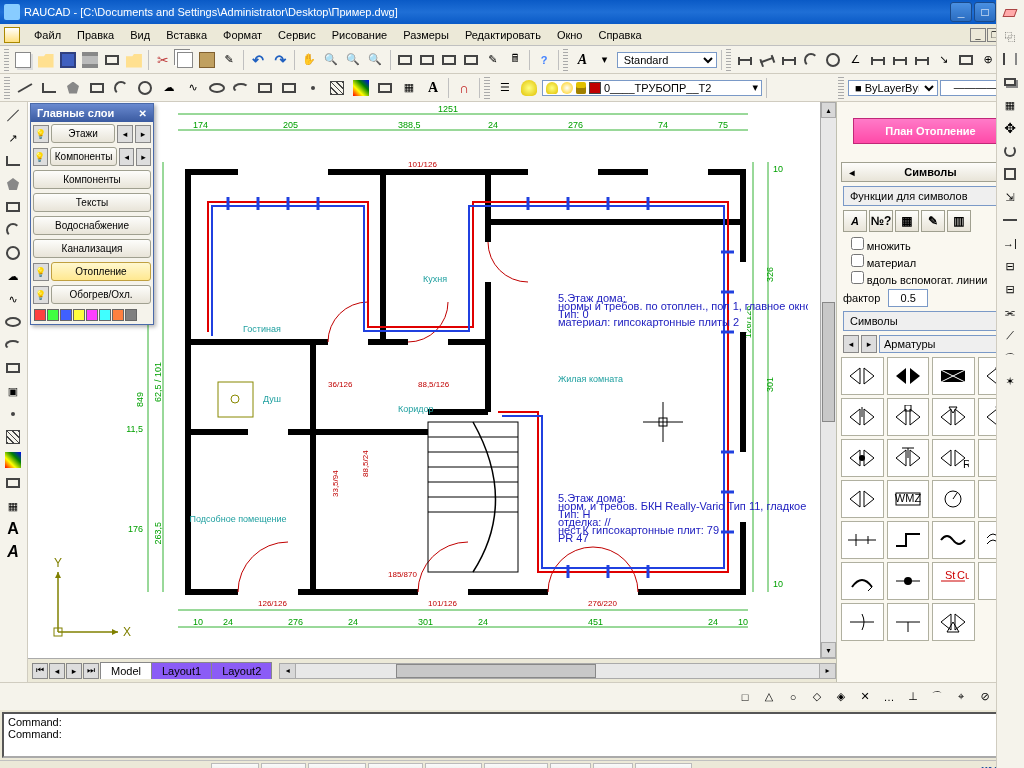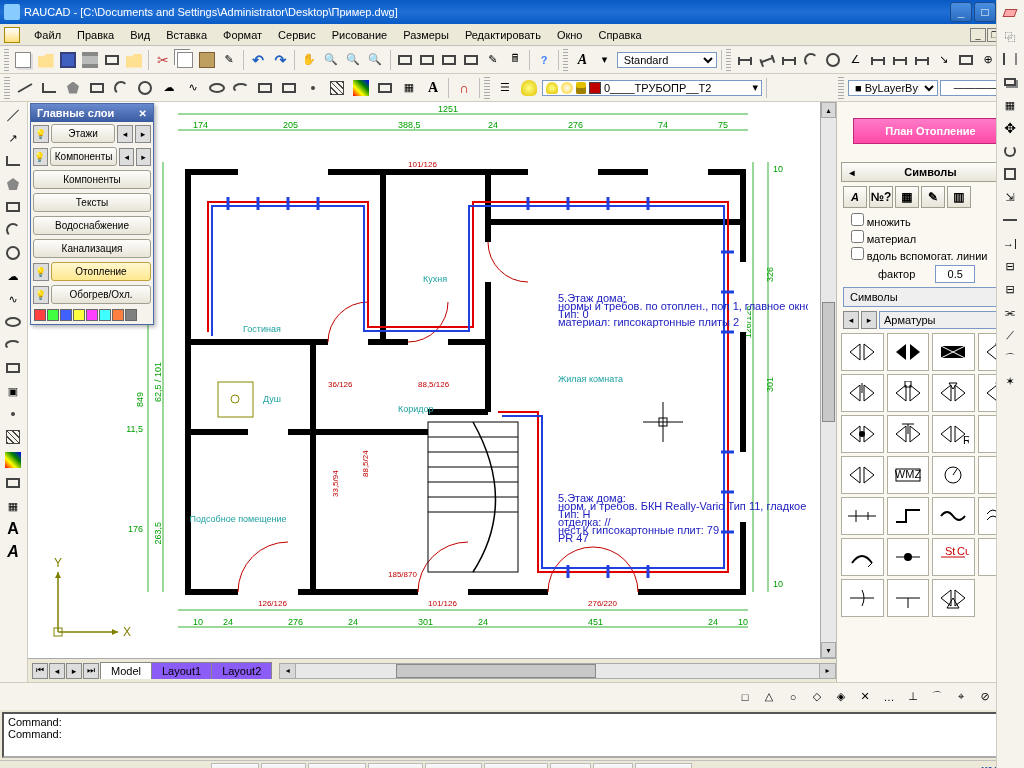--- a/index.html
+++ b/index.html
@@ -102,21 +102,21 @@
 
 .right-dock { width: 188px; background: #faf8f0; border-left: 1px solid #c0c0b0; display: flex; flex-direction: column; }
 .pink-btn { margin: 16px; padding: 6px; background: linear-gradient(#ff7ac8, #ff4aa8); color: white; border: 1px solid #c02878; text-align: center; font-weight: bold; cursor: pointer; }
 .section-hdr { margin: 2px 4px; padding: 3px; background: linear-gradient(#fdfdfb, #e8e4d8); border: 1px solid #a0a090; text-align: center; font-weight: bold; display: flex; align-items: center; }
 .section-hdr .arrow { width: 14px; font-size: 10px; cursor:pointer; }
 .section-hdr .txt { flex: 1; }
 .combo { margin: 2px 6px; display: flex; }
 .combo select, .combo input { flex: 1; border: 1px solid #7a99c7; height: 20px; font-size: 11px; padding: 0 2px; }
 .opts { margin: 2px 6px; }
 .opts label { display: block; padding: 1px 8px; font-size: 10px; }
-.opts .factor { display: flex; align-items: center; gap: 20px; margin-top: 2px; margin-left: 35px; }
+.opts .factor { display: flex; align-items: center; gap: 8px; margin-top: 2px; }
 .opts .factor input { width: 40px; border: 1px solid #7a99c7; height: 18px; text-align: center; }
 .mini-toolbar { display: flex; gap: 2px; margin: 2px 6px; }
 .mini-toolbar .mb { width: 24px; height: 22px; border: 1px solid #a0a090; background: linear-gradient(#fdfdfb, #e8e4d8); display:flex; align-items:center; justify-content:center; cursor:pointer; font-size: 12px; font-weight: bold; }
 .symbol-grid { margin: 2px 4px; display: grid; grid-template-columns: repeat(4, 1fr); gap: 3px; flex:1; align-content: start; overflow: hidden; }
 .sym { height: 38px; background: white; border: 1px solid #b0b0a0; display: flex; align-items: center; justify-content: center; cursor: pointer; }
 .sym svg { width: 32px; height: 24px; }
 .navrow { display: flex; margin: 2px 6px; gap: 2px; }
 .navrow .nav { width:16px; height:18px; border:1px solid #888; background:#ddd; display:flex; align-items:center; justify-content:center; font-size:9px; cursor:pointer; }
 .navrow select { flex:1; border: 1px solid #7a99c7; height: 18px; font-size: 11px; }
 
@@ -751,20 +751,23 @@
       </div>
   </div>
 
   <div class="right-dock">
     <div class="pink-btn">План Отопление</div>
     <div class="section-hdr">
       <span class="arrow">◂</span>
       <span class="txt">Символы</span>
       <span class="arrow">▸</span>
     </div>
+    <div class="combo">
+        <select><option>Функции для символов</option></select>
+      </div>
     <div class="mini-toolbar">
       <div class="mb">
           <i>A</i>
         </div>
       <div class="mb">№?</div>
       <div class="mb">▦</div>
       <div class="mb">✎</div>
       <div class="mb">▥</div>
     </div>
     <div class="opts">

